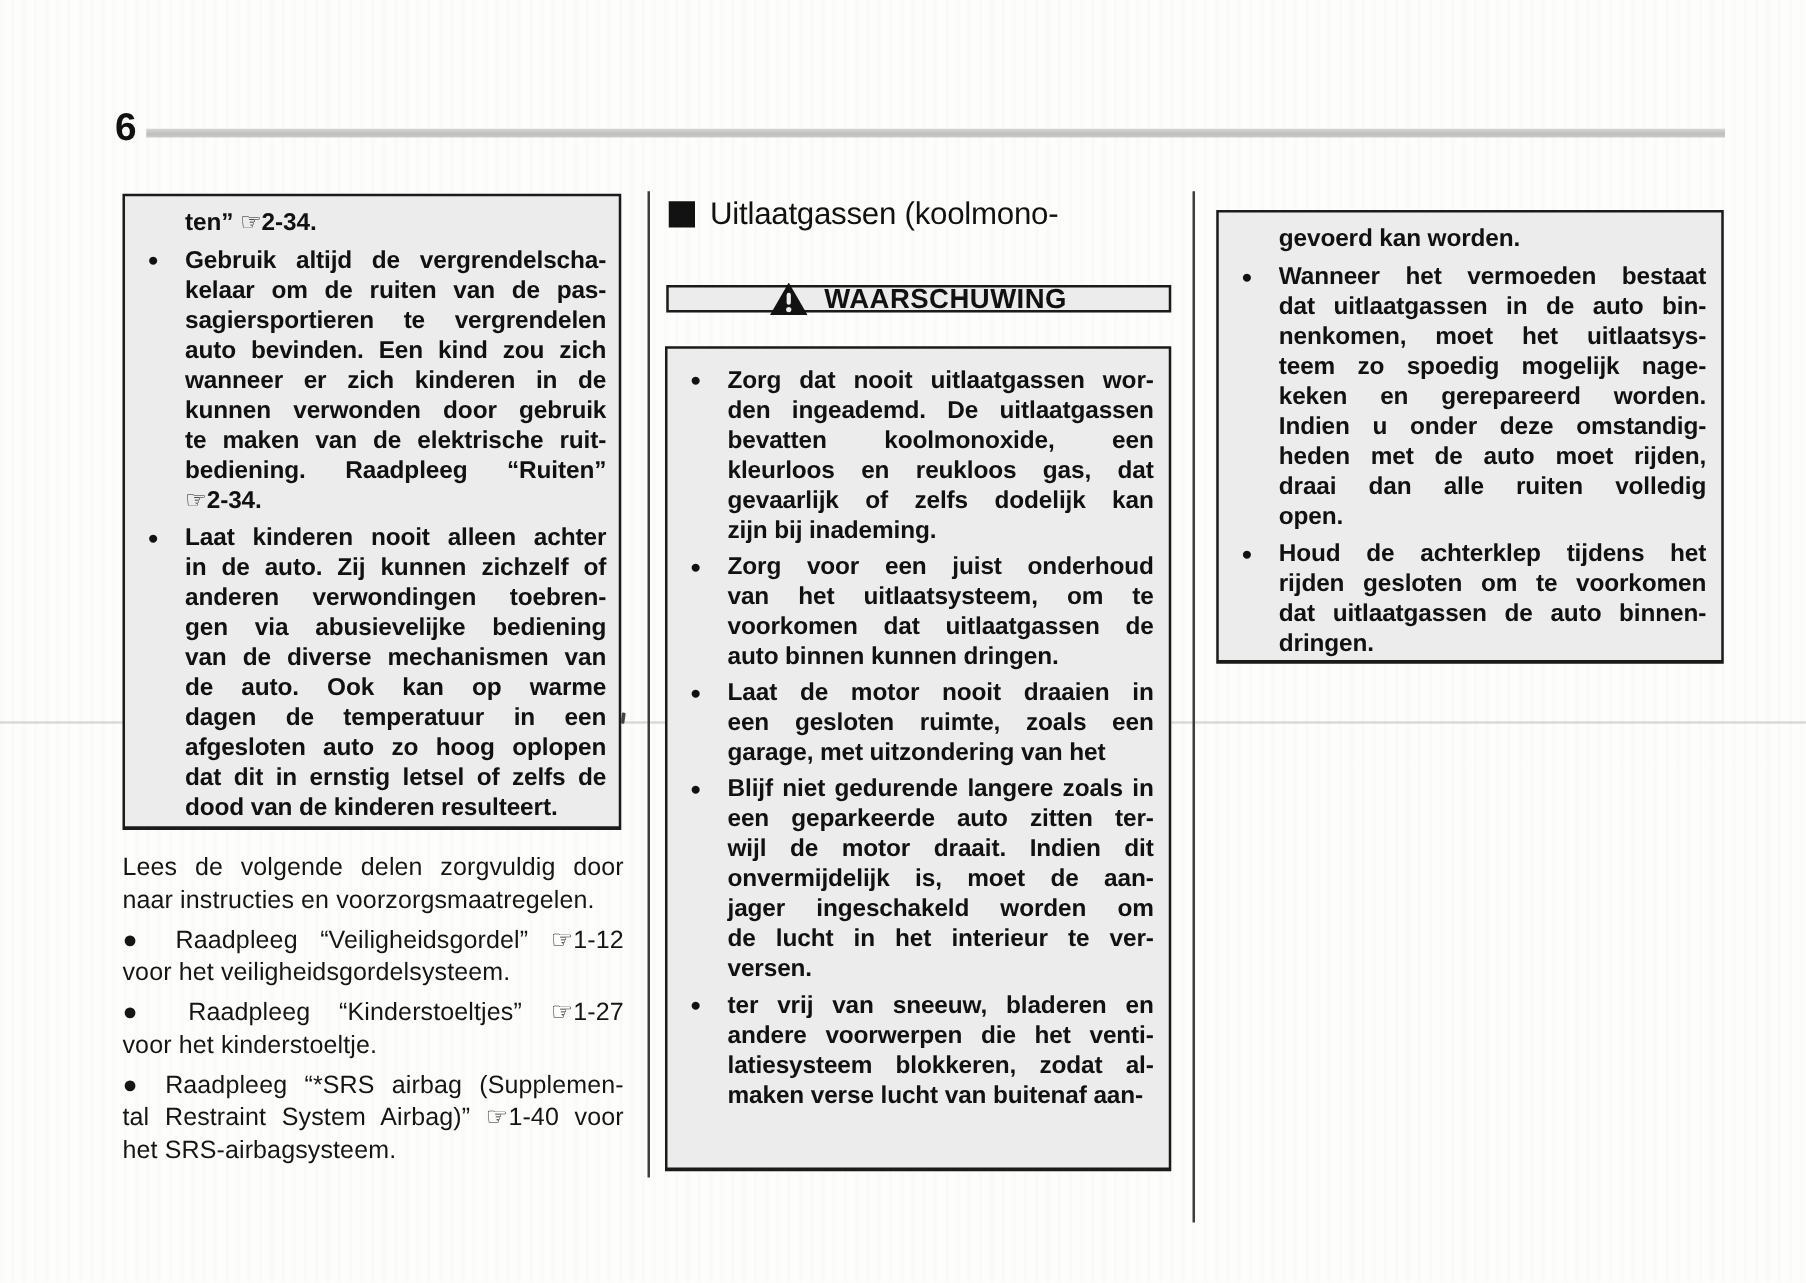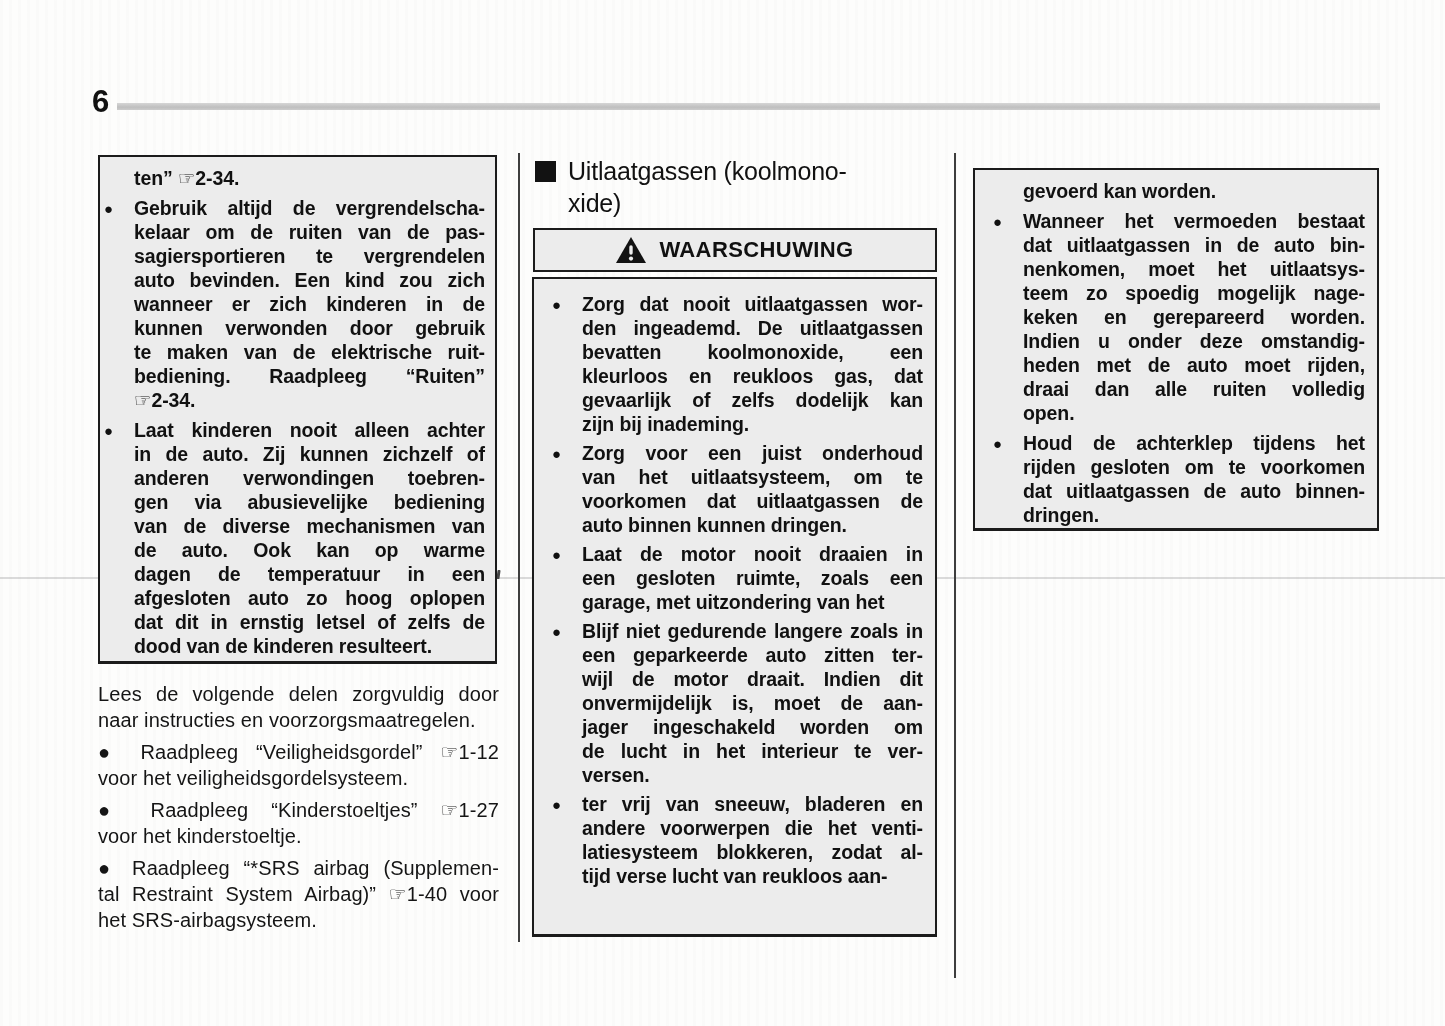--- a/index.html
+++ b/index.html
@@ -22,40 +22,40 @@
 
   .vdiv{position:absolute;width:2px;background:#3e3e3e;}
   #divider-1{left:518px;top:153px;height:789px;}
   #divider-2{left:954px;top:153px;height:825px;}
 
   .box{
     position:absolute;box-sizing:border-box;
     background:#ececec;border:2px solid #1b1b1b;border-bottom-width:3px;
     font-weight:700;font-size:19.5px;line-height:24px;letter-spacing:-0.1px;
   }
-  #left-box{left:98px;top:155px;width:399px;height:509px;padding:9px 10px 0 4px;}
+  #left-box{left:98px;top:155px;width:399px;height:509px;padding:9px 10px 0 18px;}
   #middle-box{left:532px;top:277px;width:405px;height:660px;padding:8px 12px 0 18px;}
   #right-box{left:973px;top:168px;width:406px;height:363px;padding:9px 12px 0 18px;}
 
   .brow{display:flex;margin-top:6px;}
   #middle-box .brow{margin-top:5px;}
   .brow.first{margin-top:0;}
   .bdot{flex:0 0 30px;width:30px;font-size:15px;padding-top:1px;}
   .btxt{flex:1;min-width:0;}
 
   .ln{text-align:justify;text-align-last:justify;}
   .ln:last-child{text-align-last:left;}
   .ln-left{text-align:left;}
 
   #heading{position:absolute;left:535px;top:155px;width:392px;margin:0;
     font-size:25px;line-height:32px;font-weight:400;padding-left:33px;letter-spacing:-0.2px;}
   .hsq{position:absolute;left:0;top:6px;width:21px;height:21px;background:#121212;}
   .hline{text-align:left;}
 
-  #warning-box{position:absolute;left:533px;top:228px;width:404px;height:44px;box-sizing:border-box;
+  #warning-box{position:absolute;left:533px;top:228px;width:404px;height:22px;box-sizing:border-box;
     background:#ececec;border:2px solid #1b1b1b;
     display:flex;align-items:center;justify-content:center;gap:13px;}
   .warn-tri{width:30px;height:26px;display:block;}
   .warn-text{font-size:22px;font-weight:700;letter-spacing:0.4px;}
 
   #left-notes{position:absolute;left:98px;top:681px;width:401px;
     font-size:20px;line-height:26px;font-weight:400;color:#151515;letter-spacing:0.1px;}
   #left-notes .para{margin-bottom:6px;}
 </style>
 </head>
@@ -123,21 +123,20 @@
   <div class="para">
       <div class="ln">● Raadpleeg “*SRS airbag (Supplemen-</div>
       <div class="ln">tal Restraint System Airbag)” ☞1-40 voor</div>
       <div class="ln">het SRS-airbagsysteem.</div>
     </div>
 </section>
 
 <h1 id="heading">
   <span class="hsq"></span>
   <div class="hline">Uitlaatgassen (koolmono-</div>
-  <div class="hline">xide)</div>
 </h1>
 
 <div id="warning-box">
   <svg class="warn-tri" viewBox="0 0 30 26" aria-hidden="true">
     <path d="M15 0 L30 26 L0 26 Z" fill="#121212"></path>
     <rect x="13.3" y="8.2" width="3.4" height="9.6" rx="1.7" fill="#ececec"></rect>
     <circle cx="15" cy="21.6" r="2.1" fill="#ececec"></circle>
   </svg>
   <span class="warn-text">WAARSCHUWING</span>
 </div>
@@ -182,21 +181,21 @@
         <div class="ln">de lucht in het interieur te ver-</div>
         <div class="ln">versen.</div>
       </div>
   </div>
   <div class="brow">
     <div class="bdot">●</div>
     <div class="btxt">
         <div class="ln">ter vrij van sneeuw, bladeren en</div>
         <div class="ln">andere voorwerpen die het venti-</div>
         <div class="ln">latiesysteem blokkeren, zodat al-</div>
-        <div class="ln">tijd verse lucht van reukloos aan-</div>
+        <div class="ln">maken verse lucht van buitenaf aan-</div>
       </div>
   </div>
 </section>
 
 <section id="right-box" class="box">
   <div class="brow first">
     <div class="bdot"></div>
     <div class="btxt">
       <div class="ln-left">gevoerd kan worden.</div>
     </div>

